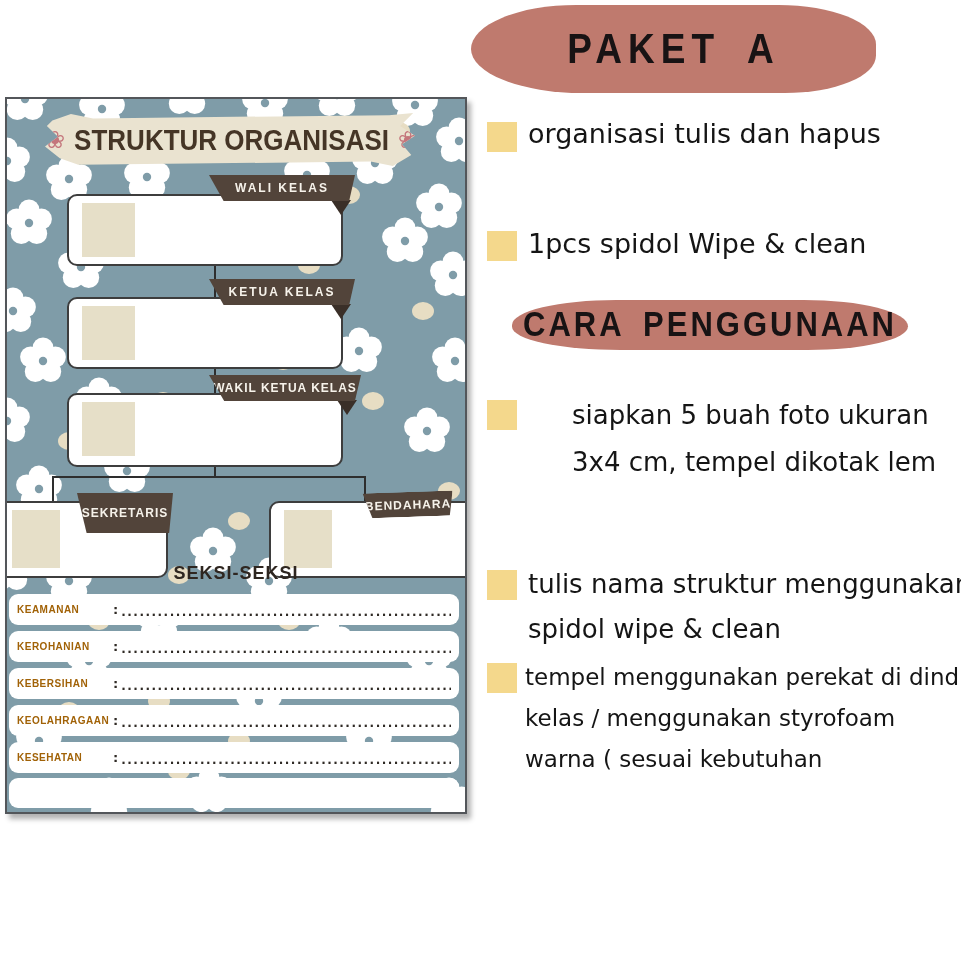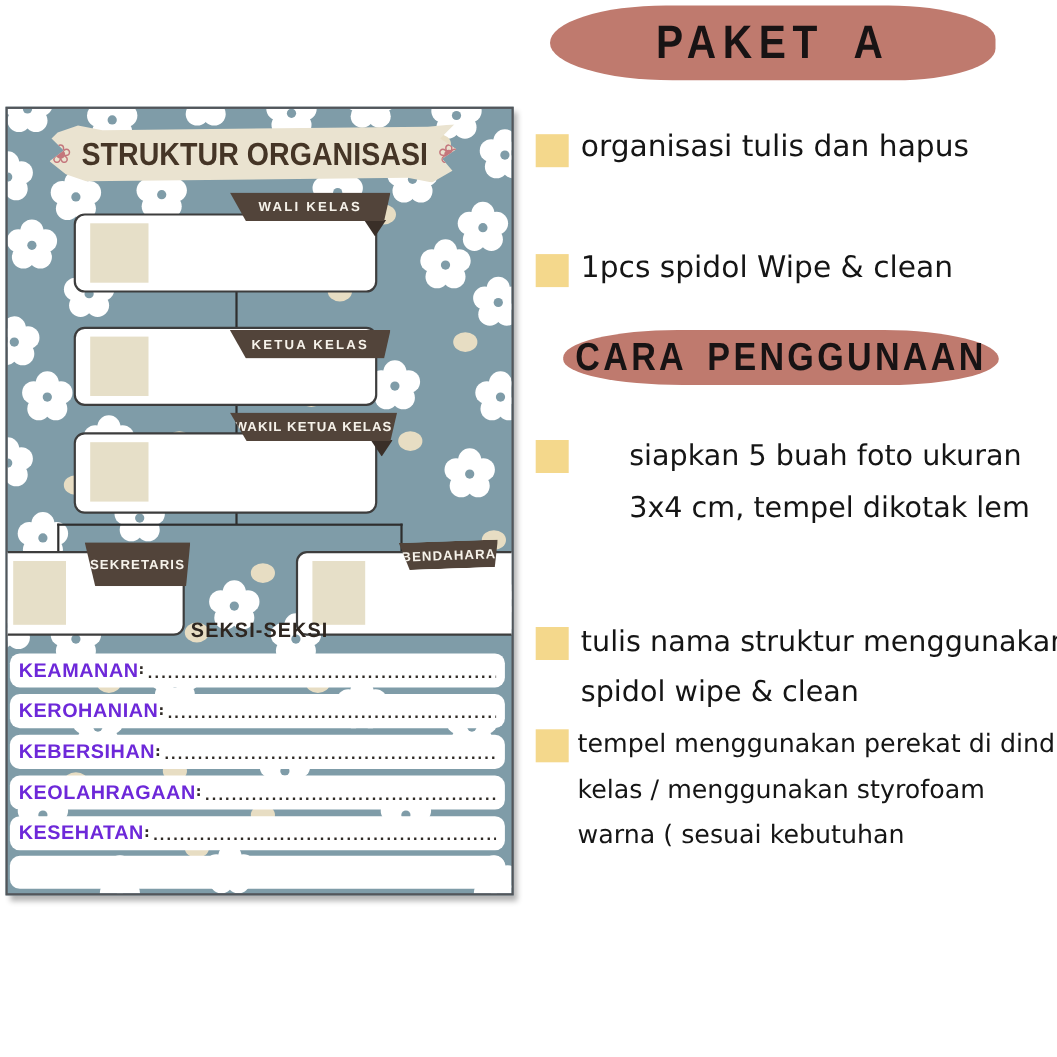--- a/index.html
+++ b/index.html
@@ -34,30 +34,30 @@
 
   .cline{position:absolute;background:#2e2e2e;z-index:1;}
 
   .seksi-title{position:absolute;left:0;top:464px;width:100%;text-align:center;z-index:3;
                font-family:"Liberation Sans",sans-serif;font-weight:900;font-size:18px;
                letter-spacing:1px;color:#2e2620;transform:scaleY(1.05);}
 
   .strip{position:absolute;left:2px;width:450px;height:31px;background:#ffffff;
          border-radius:9px;z-index:2;display:flex;align-items:center;padding:0 8px;box-sizing:border-box;}
   .strip .slabel{min-width:96px;font-family:"Liberation Sans",sans-serif;font-weight:700;
-                 font-size:18px;letter-spacing:0.5px;color:#6d28d9;}
+                 font-size:10px;letter-spacing:0.5px;color:#a16207;}
   .strip .colon{font-weight:700;font-size:13px;color:#2f2a25;margin-right:3px;}
   .strip .dots{flex:1;overflow:hidden;white-space:nowrap;font-size:12px;letter-spacing:1.5px;
                color:#2f2a25;font-weight:700;line-height:1;padding-top:4px;}
 
   
   .pill{position:absolute;background:#bf7a6e;display:flex;align-items:center;justify-content:center;}
   .pill .ptxt{font-family:"Liberation Sans",sans-serif;font-weight:900;color:#181314;
               white-space:nowrap;transform:scaleY(1.15);}
-  .pill-paketa{left:500px;top:5px;width:405px;height:68px;border-radius:52% 48% 45% 55% / 100% 90% 85% 100%;}
+  .pill-paketa{left:471px;top:5px;width:405px;height:88px;border-radius:52% 48% 45% 55% / 100% 90% 85% 100%;}
   .pill-paketa .ptxt{font-size:37px;letter-spacing:6px;word-spacing:12px;}
   .pill-cara{left:512px;top:300px;width:396px;height:50px;border-radius:50% 50% 48% 52% / 95% 100% 90% 88%;}
   .pill-cara .ptxt{font-size:31px;letter-spacing:3px;word-spacing:8px;}
 
   .bullet-sq{position:absolute;width:30px;height:30px;background:#f4d88c;}
   .rtext{position:absolute;left:528px;color:#151515;font-family:"DejaVu Sans",sans-serif;}
   .rtext .ln{display:block;white-space:nowrap;}
   .t-pkg{font-size:27px;line-height:53px;}
   .t-use1{font-size:26px;line-height:47px;margin-left:44px;}
   .t-use2{font-size:26px;line-height:45px;}
@@ -169,21 +169,21 @@
     <div class="photo tall"></div>
   </div>
   <div class="ribbon" style="left:202px;top:76px;width:146px;">
     <span class="rtxt">WALI KELAS</span>
   </div>
   <div class="fold" style="left:324px;top:101px;"></div>
 
   <div class="obox" style="left:60px;top:198px;width:272px;height:68px;">
     <div class="photo tall"></div>
   </div>
-  <div class="ribbon" style="left:202px;top:180px;width:146px;margin-top:21px;">
+  <div class="ribbon" style="left:202px;top:180px;width:146px;">
     <span class="rtxt">KETUA KELAS</span>
   </div>
   <div class="fold" style="left:324px;top:205px;"></div>
 
   <div class="obox" style="left:60px;top:294px;width:272px;height:70px;">
     <div class="photo tall"></div>
   </div>
   <div class="ribbon" style="left:202px;top:276px;width:152px;">
     <span class="rtxt" style="letter-spacing:1px;">WAKIL KETUA KELAS</span>
   </div>

